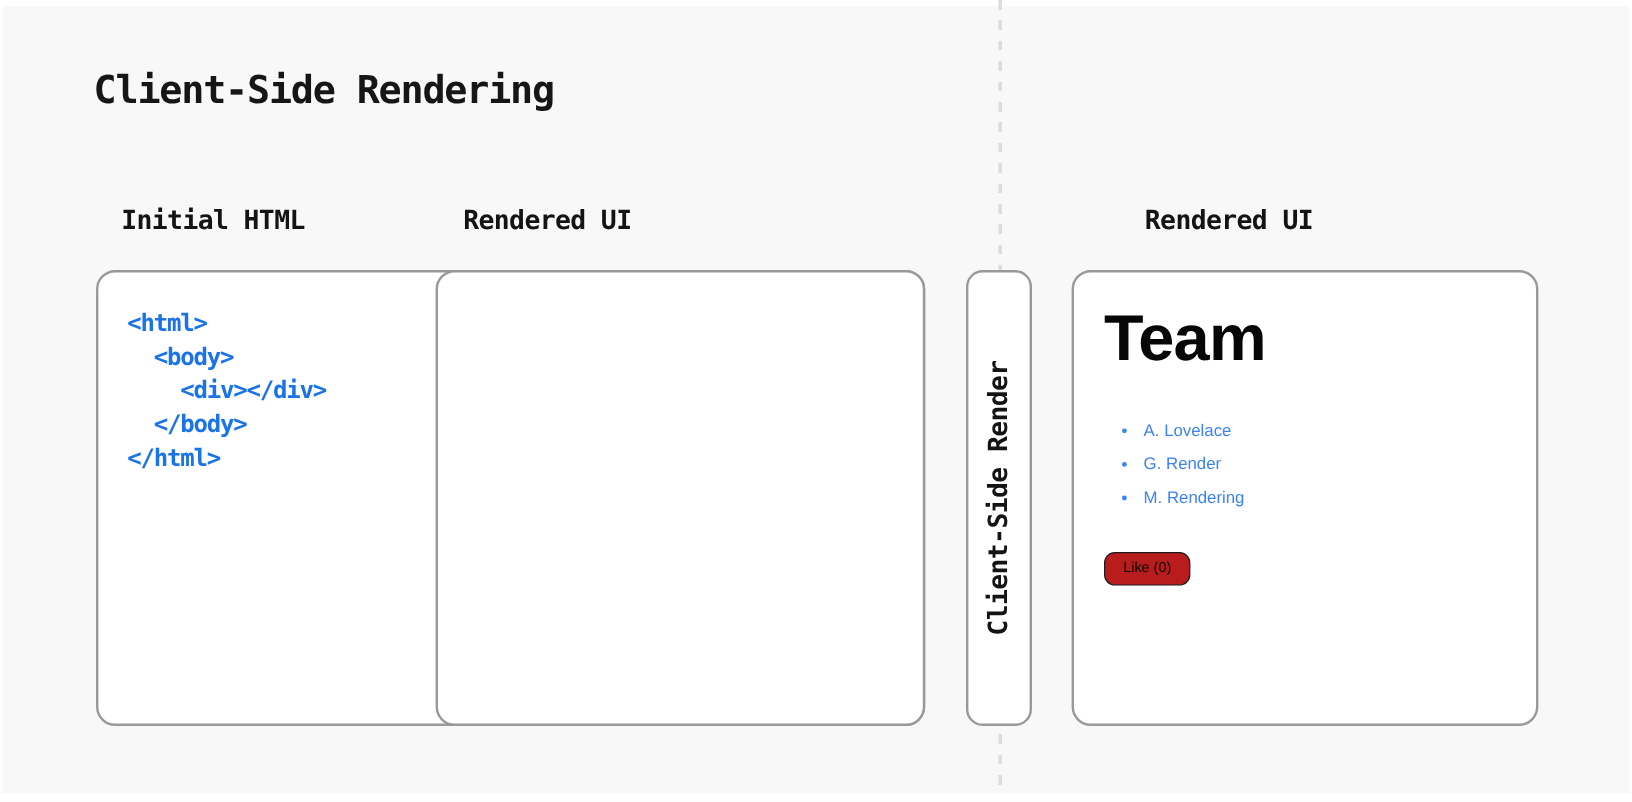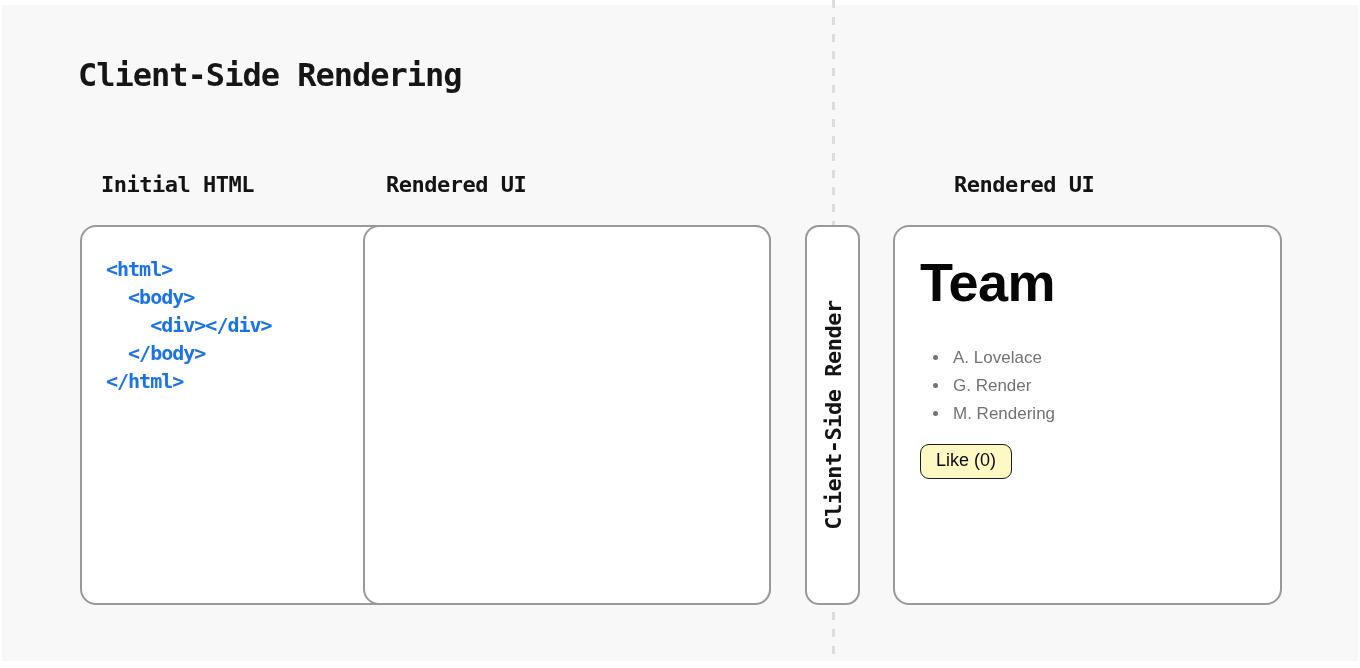--- a/index.html
+++ b/index.html
@@ -105,34 +105,34 @@
   .team-heading {
     margin: 0;
     font-family: Liberation Sans, sans-serif;
     font-weight: 700;
     font-size: 54px;
     line-height: 1.1;
     color: #060606;
     letter-spacing: -0.5px;
   }
   .member-list {
-    margin: 32px 0 0 0;
+    margin: 32px 0 16px 0;
     padding: 0 0 0 30px;
     font-family: "Liberation Sans", sans-serif;
-    font-size: 17px;
+    font-size: 14px;
     line-height: 28px;
-    color: #737373;
+    color: #3b82f6;
   }
   .member-item { padding-left: 3px; }
   .like-button {
     margin-top: 16px;
     font-family: "Liberation Sans", sans-serif;
-    font-size: 18px;
+    font-size: 12px;
     color: #0a0a0a;
-    background: #fef9c3;
+    background: #b91c1c;
     border: 1.5px solid #1c1c1c;
     border-radius: 9px;
     padding: 5px 15px 7px 15px;
     cursor: pointer;
   }
 </style>
 </head>
 <body>
 
 <div class="stage">

